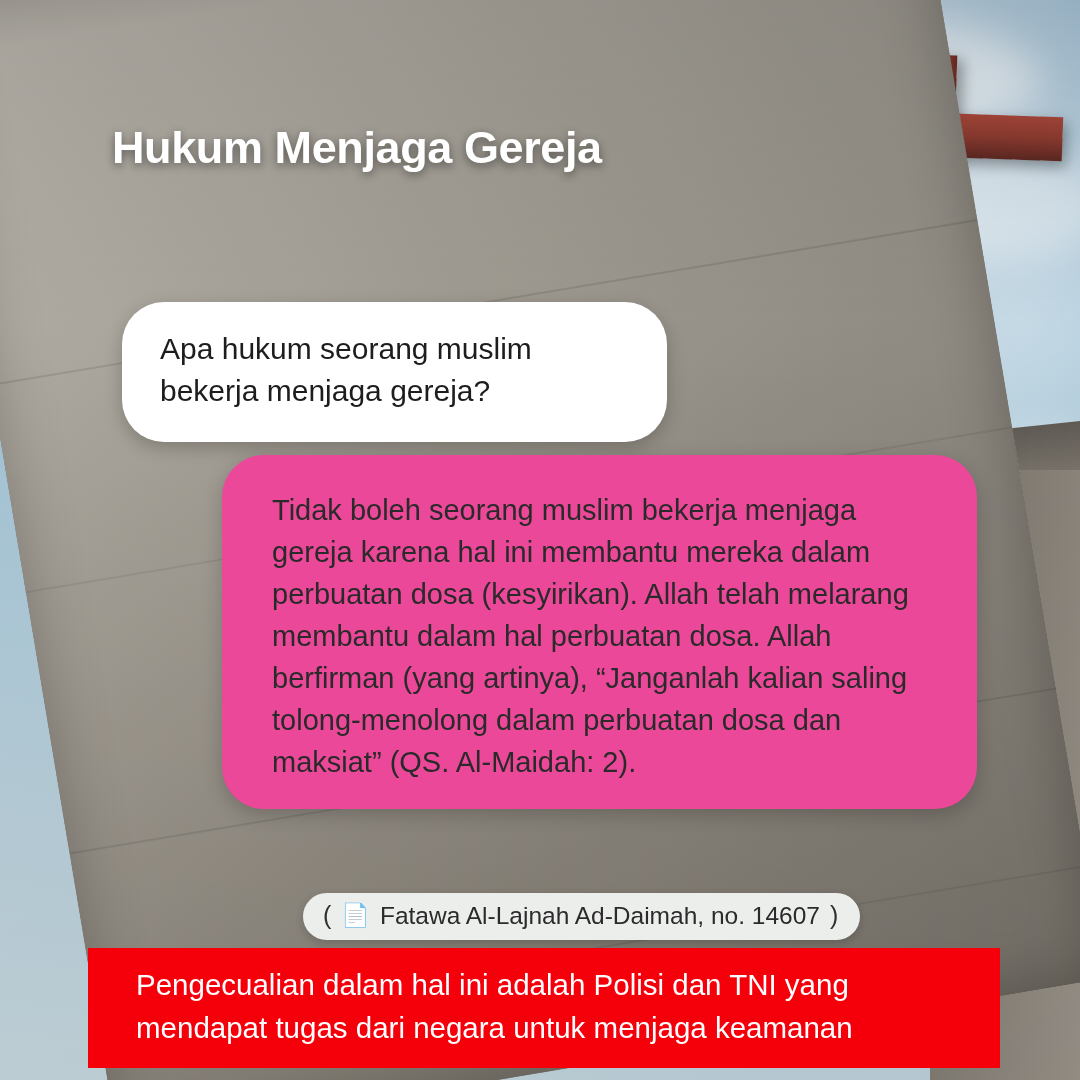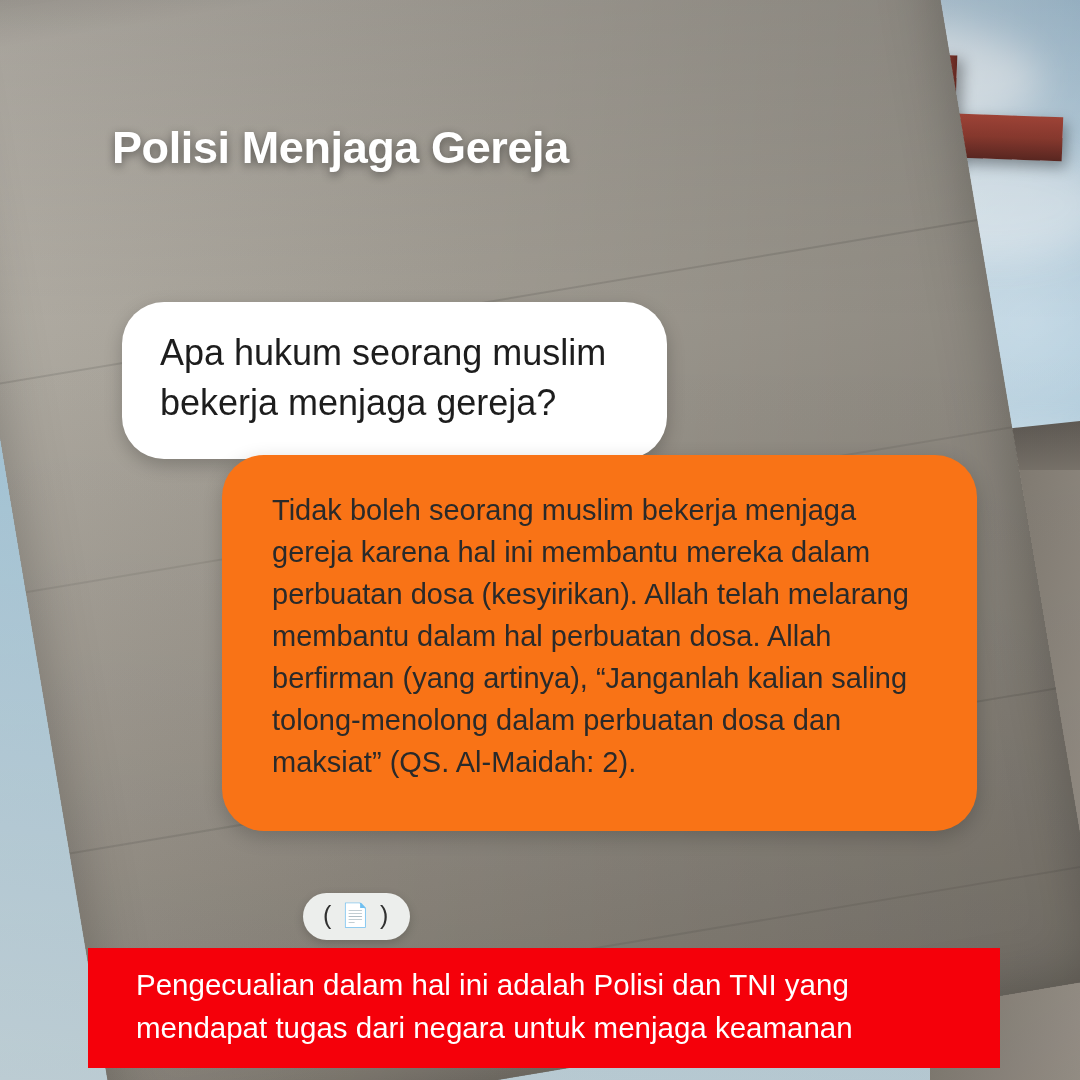--- a/index.html
+++ b/index.html
@@ -140,31 +140,31 @@
     position: absolute;
     left: 122px; top: 302px;
     width: 545px;
     padding: 26px 34px 30px 38px;
     background: #ffffff;
     border-radius: 42px;
     box-shadow: 0 6px 18px rgba(0,0,0,0.22);
   }
   .question-bubble p {
     color: #1d1d1d;
-    font-size: 36px;
+    font-size: 30px;
     line-height: 1.40;
     font-weight: normal;
   }
 
   .answer-bubble {
     position: absolute;
     left: 222px; top: 455px;
     width: 755px;
-    padding: 34px 44px 48px 50px;
-    background: #f97316;
+    padding: 34px 44px 26px 50px;
+    background: #ec4899;
     border-radius: 42px;
     box-shadow: 0 6px 20px rgba(0,0,0,0.20);
   }
   .answer-bubble p {
     color: #2a2a2a;
     font-size: 29px;
     line-height: 1.45;
   }
 
   .source-pill {
@@ -229,34 +229,35 @@
       <div class="wall-line l3"></div>
       <div class="wall-line l4"></div>
     </div>
     <div class="wall-shadow-top"></div>
     <div class="photo-grade"></div>
   </div>
 
   <div class="content">
 
     <div class="headline">
-      <div>Polisi Menjaga Gereja</div>
+      <div>Hukum Menjaga Gereja</div>
     </div>
 
     <div class="question-bubble">
       <p>Apa hukum seorang muslim bekerja menjaga gereja?</p>
     </div>
 
     <div class="answer-bubble">
       <p>Tidak boleh seorang muslim bekerja menjaga gereja karena hal ini membantu mereka dalam perbuatan dosa (kesyirikan). Allah telah melarang membantu dalam hal perbuatan dosa. Allah berfirman (yang artinya), “Janganlah kalian saling tolong-menolong dalam perbuatan dosa dan maksiat” (QS. Al-Maidah: 2).</p>
     </div>
 
     <div class="source-pill">
       <span class="paren">(</span>
       <span class="doc-icon">📄</span>
+      <span class="src-text">Fatawa Al-Lajnah Ad-Daimah, no. 14607</span>
       <span class="paren">)</span>
     </div>
 
     <div class="banner">
       <p>Pengecualian dalam hal ini adalah Polisi dan TNI yang
 mendapat tugas dari negara untuk menjaga keamanan</p>
     </div>
 
   </div>
 </div>

